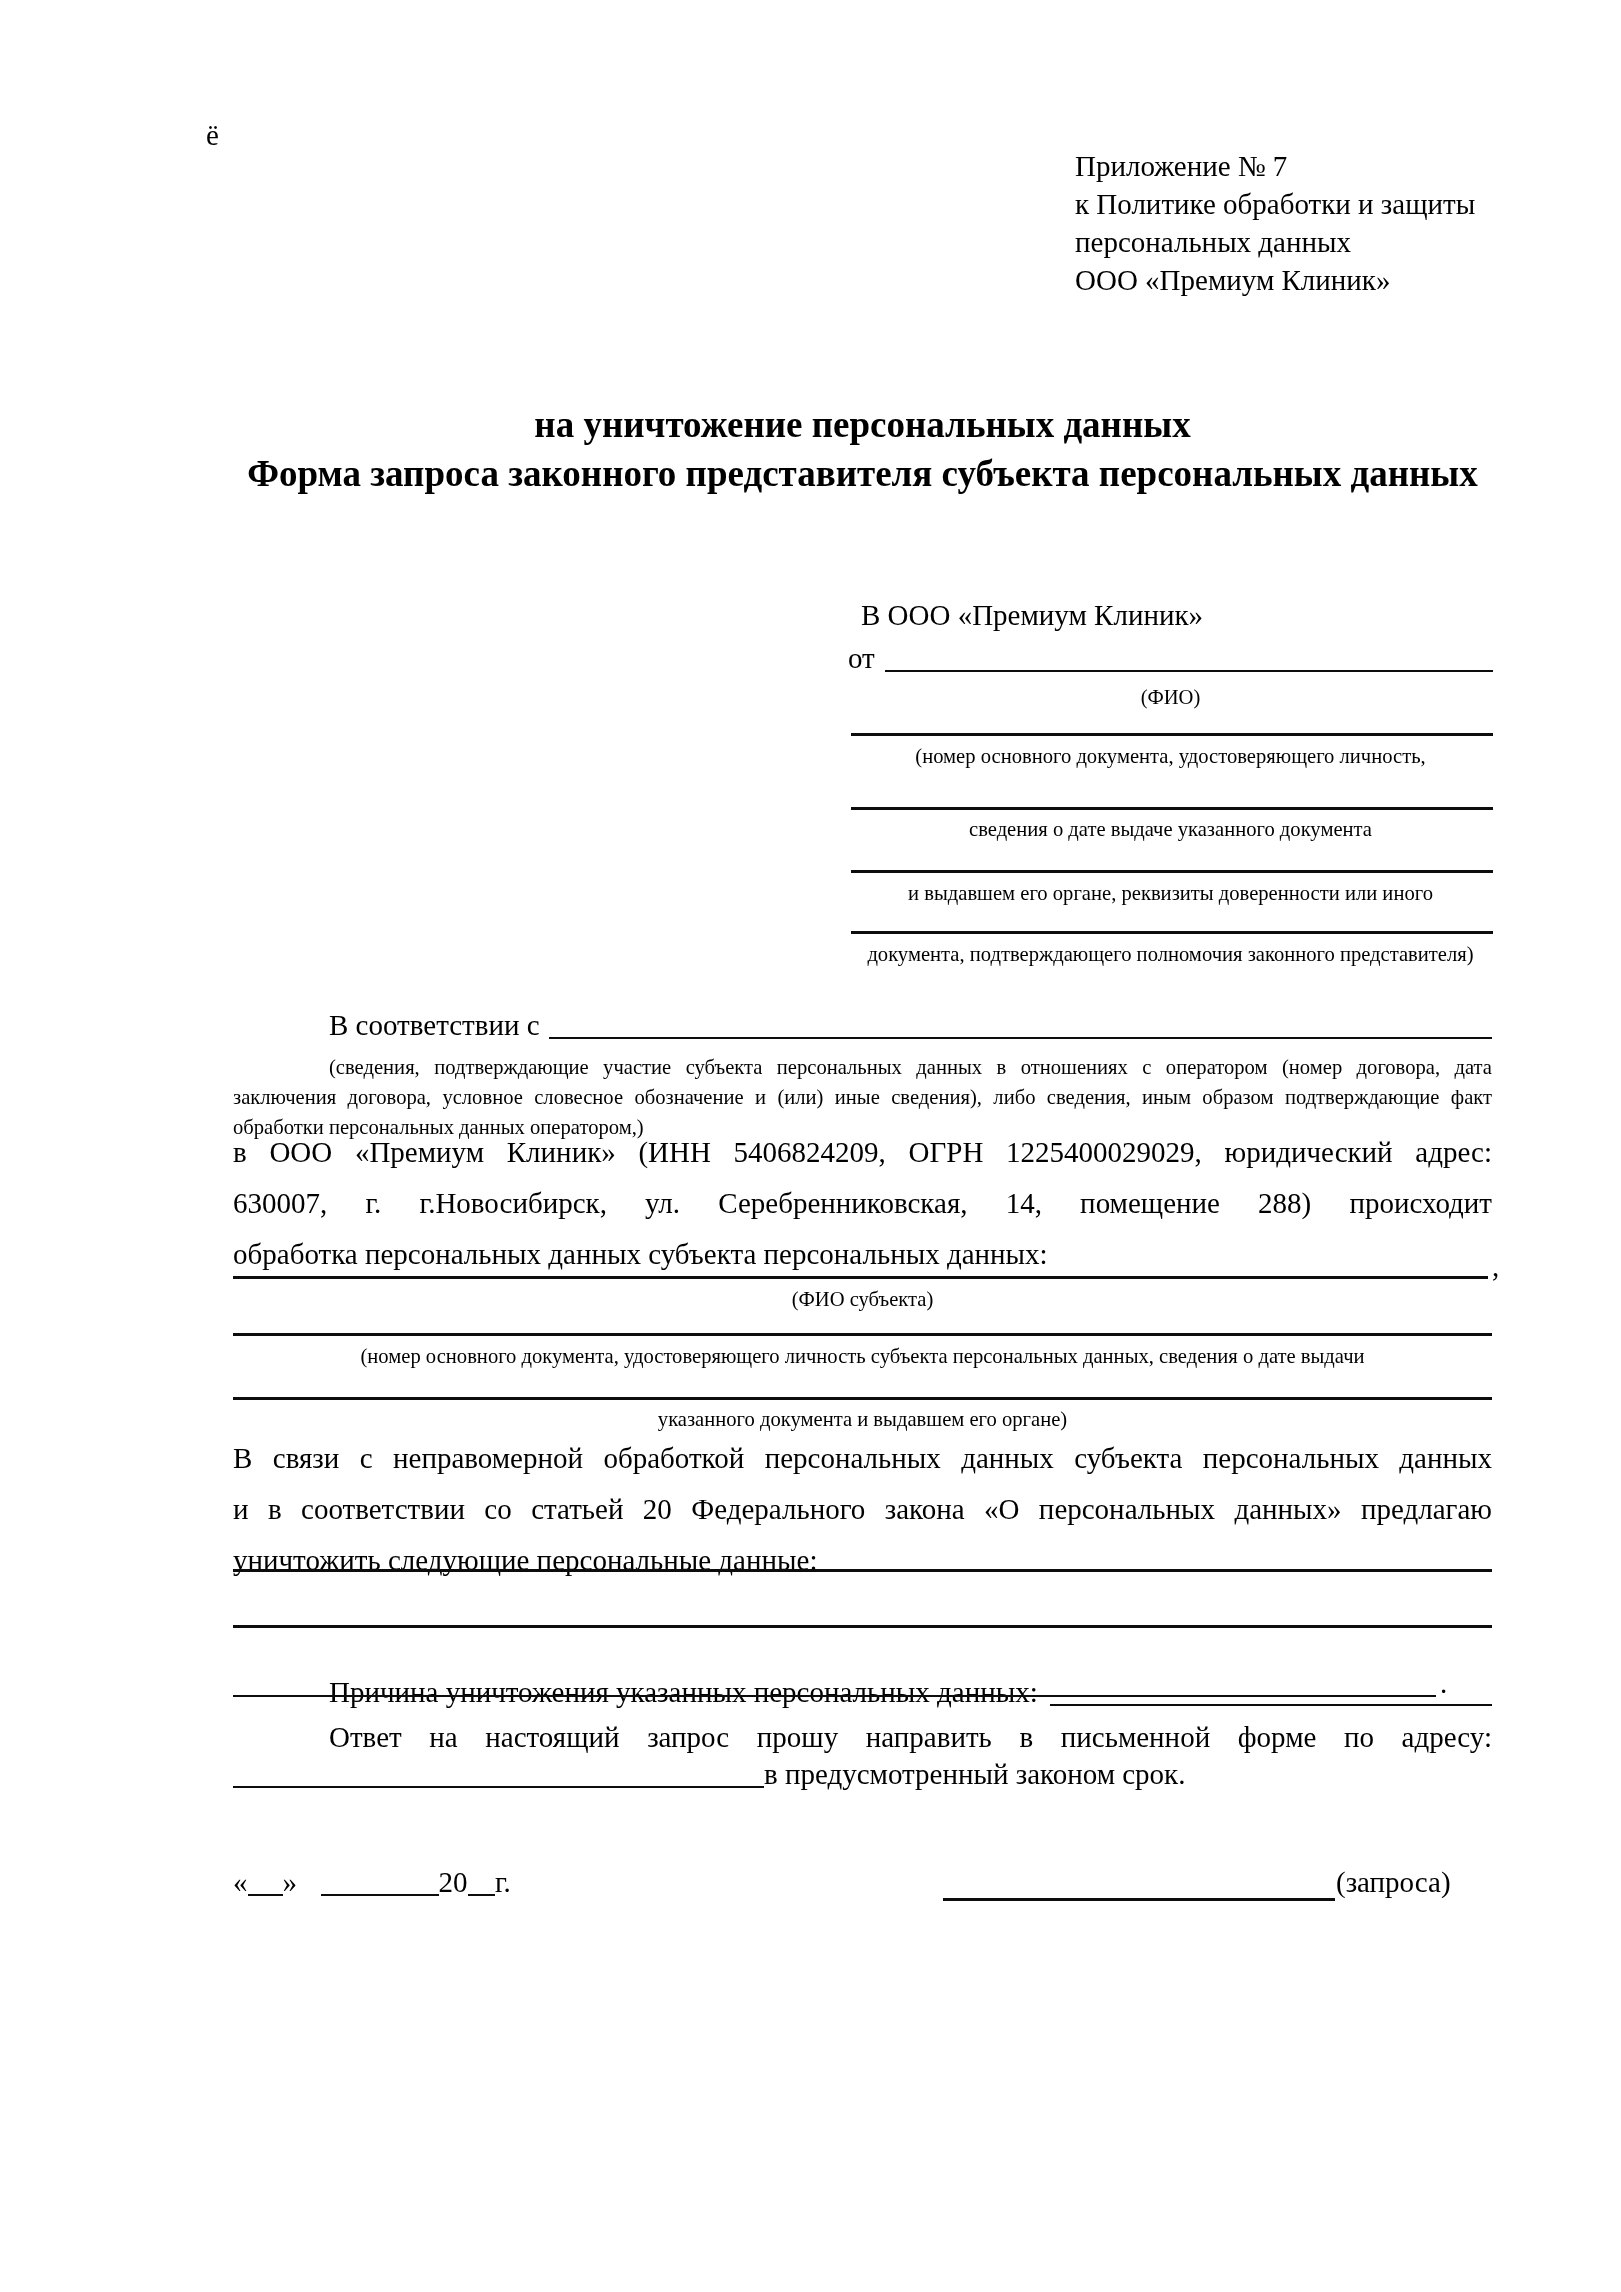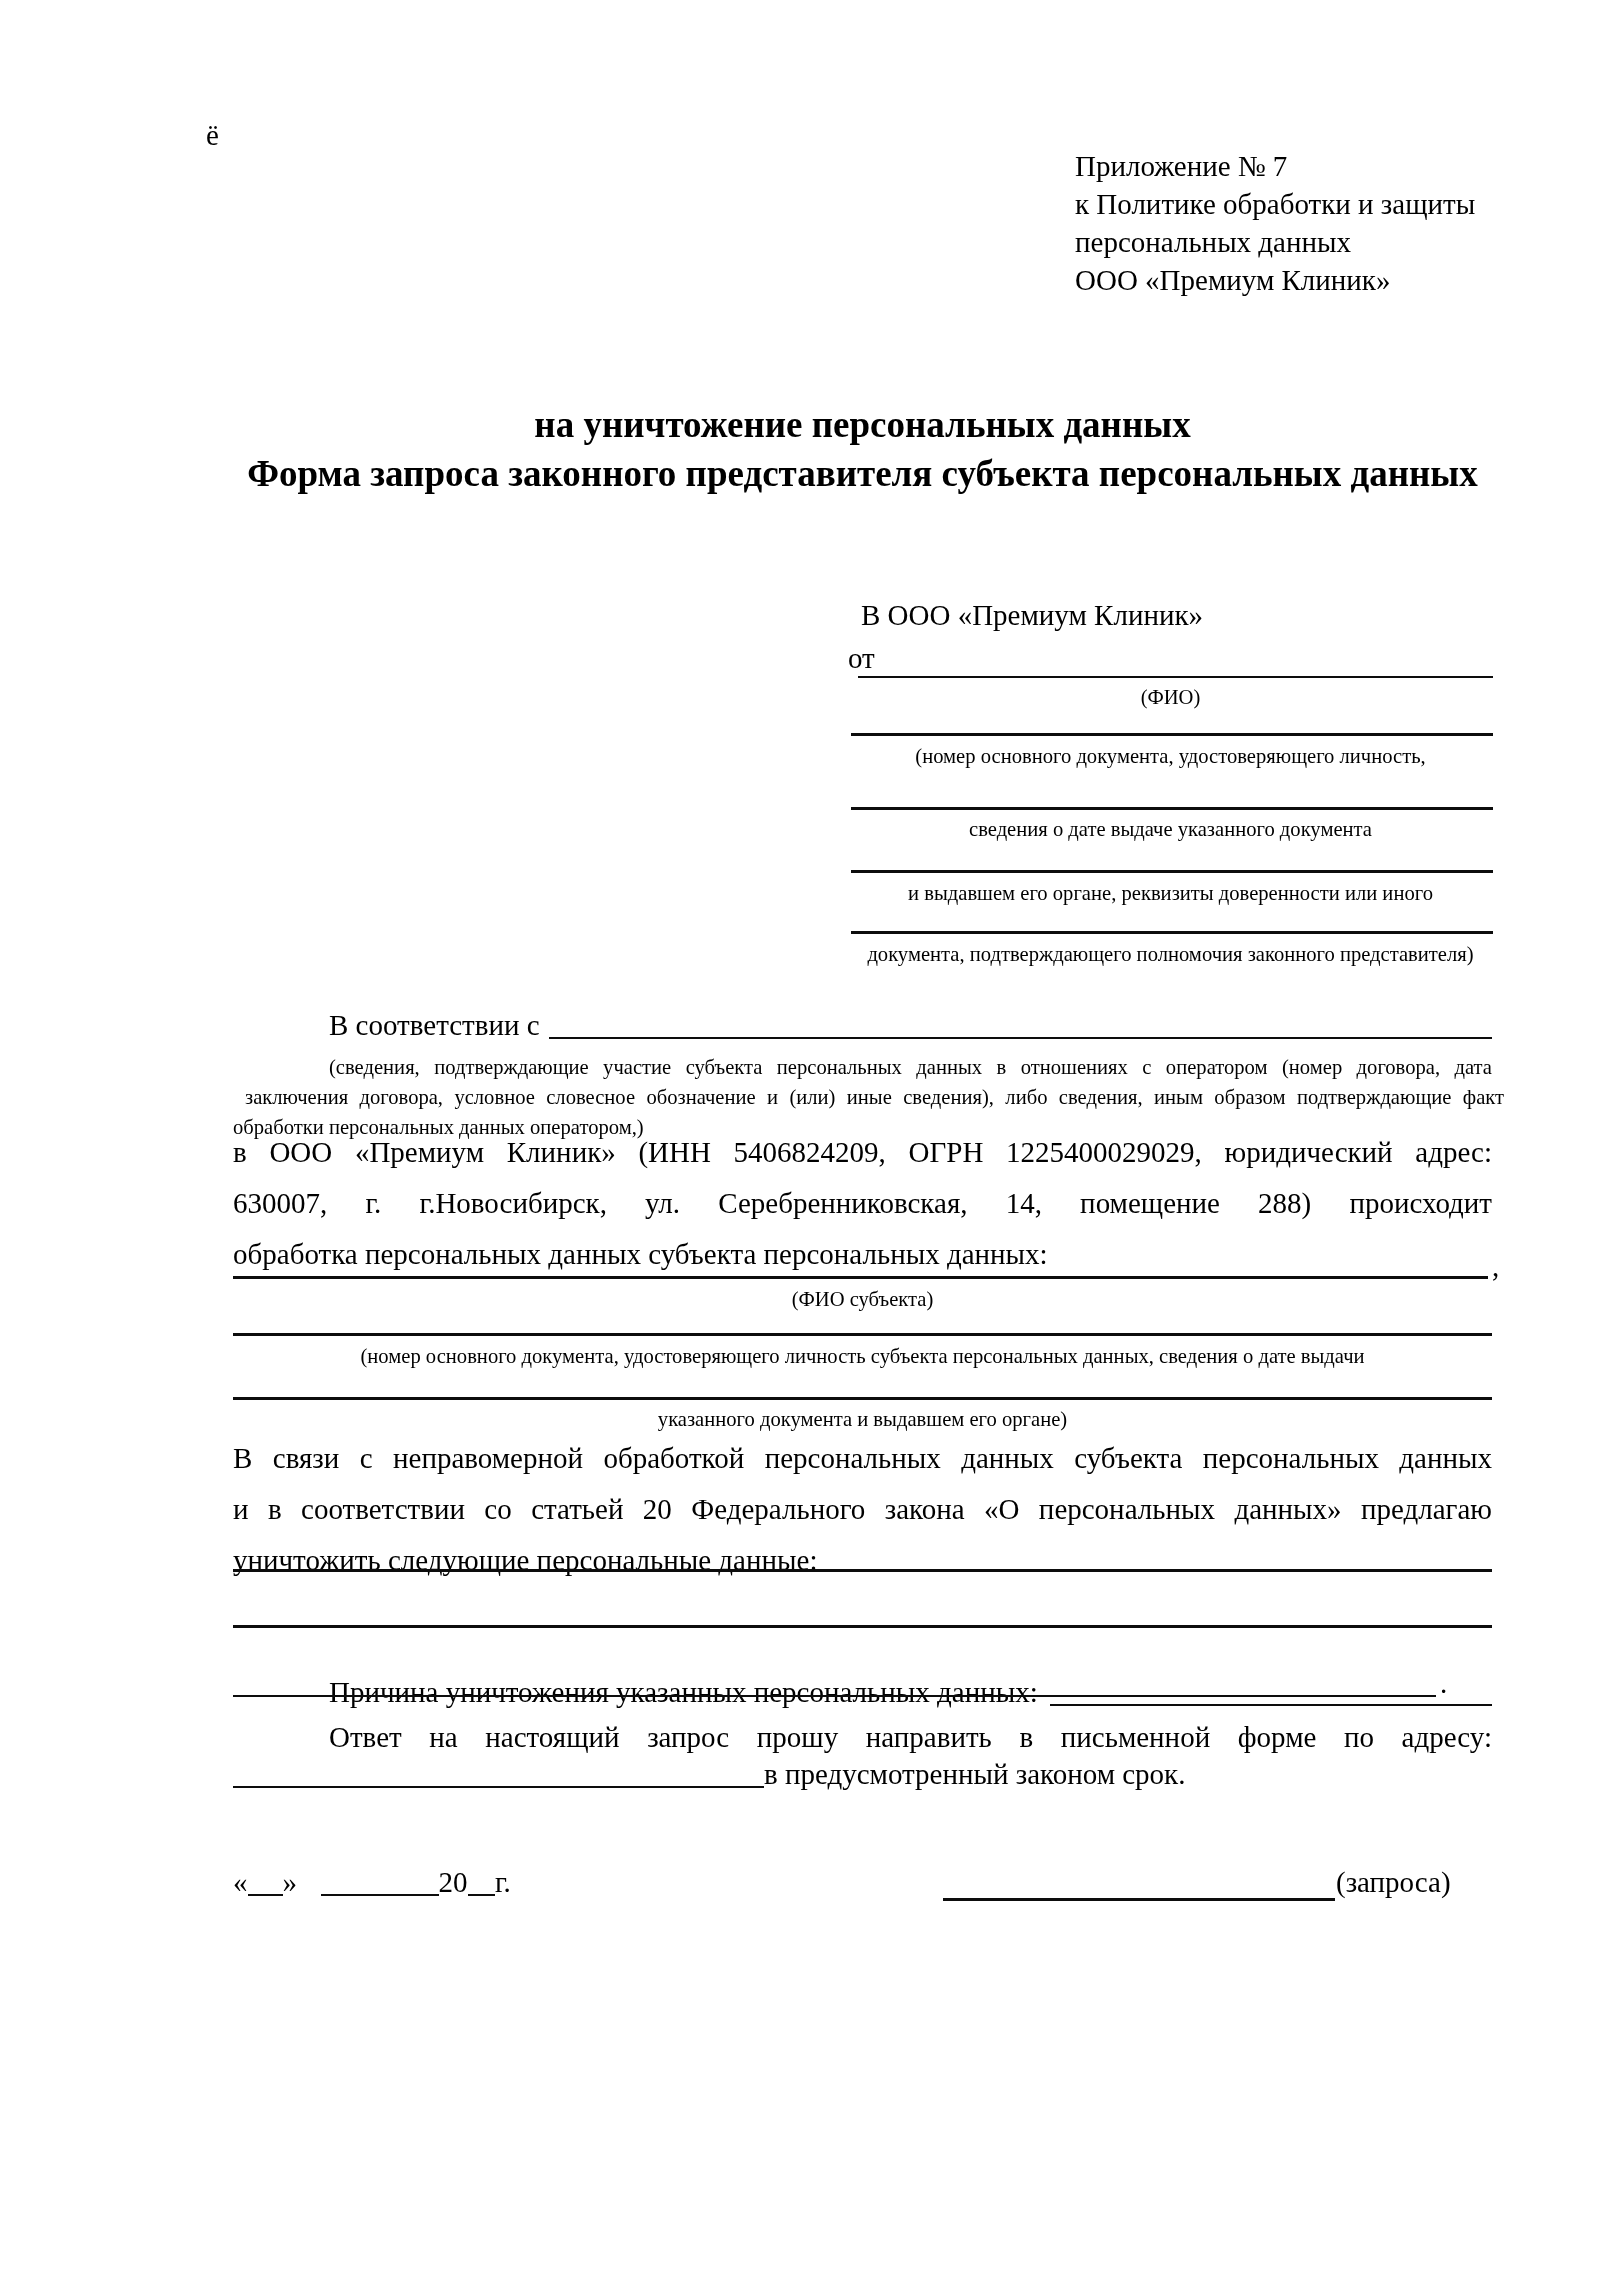--- a/index.html
+++ b/index.html
@@ -37,21 +37,21 @@
     <div class="nw">ООО «Премиум Клиник»</div>
   </div>
 
   <div class="abs title" style="left:233px; top:400px; width:1259px;">
     <div>на уничтожение персональных данных</div>
     <div>Форма запроса законного представителя субъекта персональных данных</div>
   </div>
 
   <div class="abs t30 nw" style="left:861px; top:598px;">В ООО «Премиум Клиник»</div>
 
-  <div class="abs t30 frow" style="left:848px; top:641px; width:645px;flex-direction:column;">
+  <div class="abs t30 frow" style="left:848px; top:641px; width:645px;">
     <span class="lbl">от</span>
     <span class="grow" style="margin-left:9.8px;"></span>
   </div>
   <div class="abs t21 center" style="left:848px; top:685px; width:645px;">(ФИО)</div>
 
   <div class="rule" style="left:851px; top:733px; width:642px;"></div>
   <div class="abs t21 center" style="left:848px; top:744px; width:645px;">(номер основного документа, удостоверяющего личность,</div>
 
   <div class="rule" style="left:851px; top:807px; width:642px;"></div>
   <div class="abs t21 center" style="left:848px; top:817px; width:645px;">сведения о дате выдаче указанного документа</div>
@@ -61,21 +61,21 @@
 
   <div class="rule" style="left:851px; top:931px; width:642px;"></div>
   <div class="abs t21 center" style="left:848px; top:942px; width:645px;">документа, подтверждающего полномочия законного представителя)</div>
 
   <div class="abs t30 frow" style="left:329px; top:1008px; width:1163px;">
     <span class="lbl">В соответствии с</span>
     <span class="grow" style="margin-left:9.8px;"></span>
   </div>
 
   <div class="abs t21 lh31 stretch" style="left:329px; top:1052px; width:1163px;">(сведения, подтверждающие участие субъекта персональных данных в отношениях с оператором (номер договора, дата</div>
-  <div class="abs t21 lh31 stretch" style="left:233px; top:1082px; width:1259px;margin-left:12px;">заключения договора, условное словесное обозначение и (или) иные сведения), либо сведения, иным образом подтверждающие факт</div>
+  <div class="abs t21 lh31 stretch" style="left:233px; top:1082px; width:1259px;">заключения договора, условное словесное обозначение и (или) иные сведения), либо сведения, иным образом подтверждающие факт</div>
   <div class="abs t21 lh31 nw" style="left:233px; top:1112px;">обработки персональных данных оператором,)</div>
 
   <div class="abs t30 lh52" style="left:233px; top:1127px; width:1259px;">
     <div class="stretch">в ООО «Премиум Клиник» (ИНН 5406824209, ОГРН 1225400029029, юридический адрес:</div>
     <div class="stretch">630007, г. г.Новосибирск, ул. Серебренниковская, 14, помещение 288) происходит</div>
     <div>обработка персональных данных субъекта персональных данных:</div>
   </div>
 
   <div class="rule" style="left:233px; top:1276px; width:1255px;"></div>
   <div class="abs t30 nw" style="left:1492px; top:1249px;">,</div>

